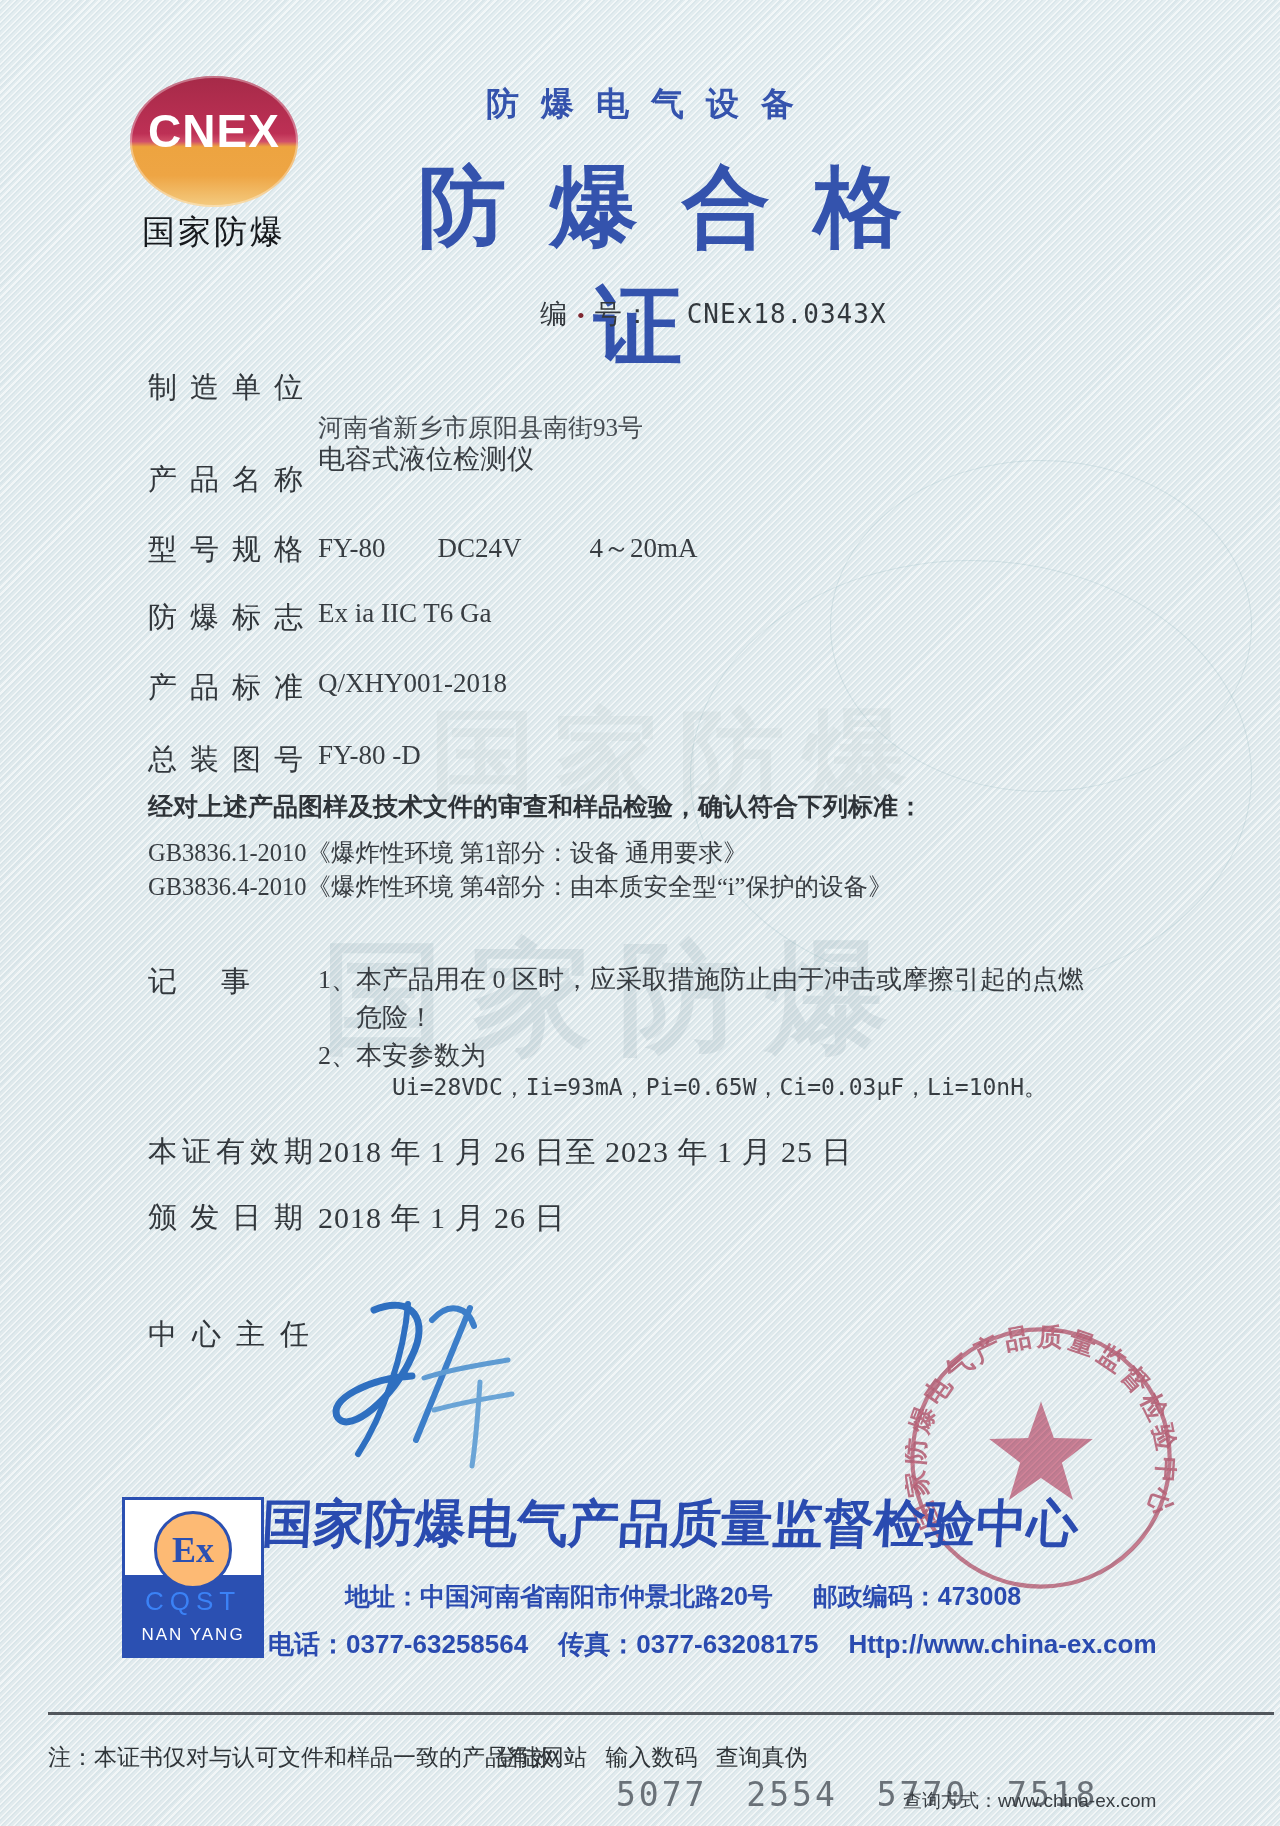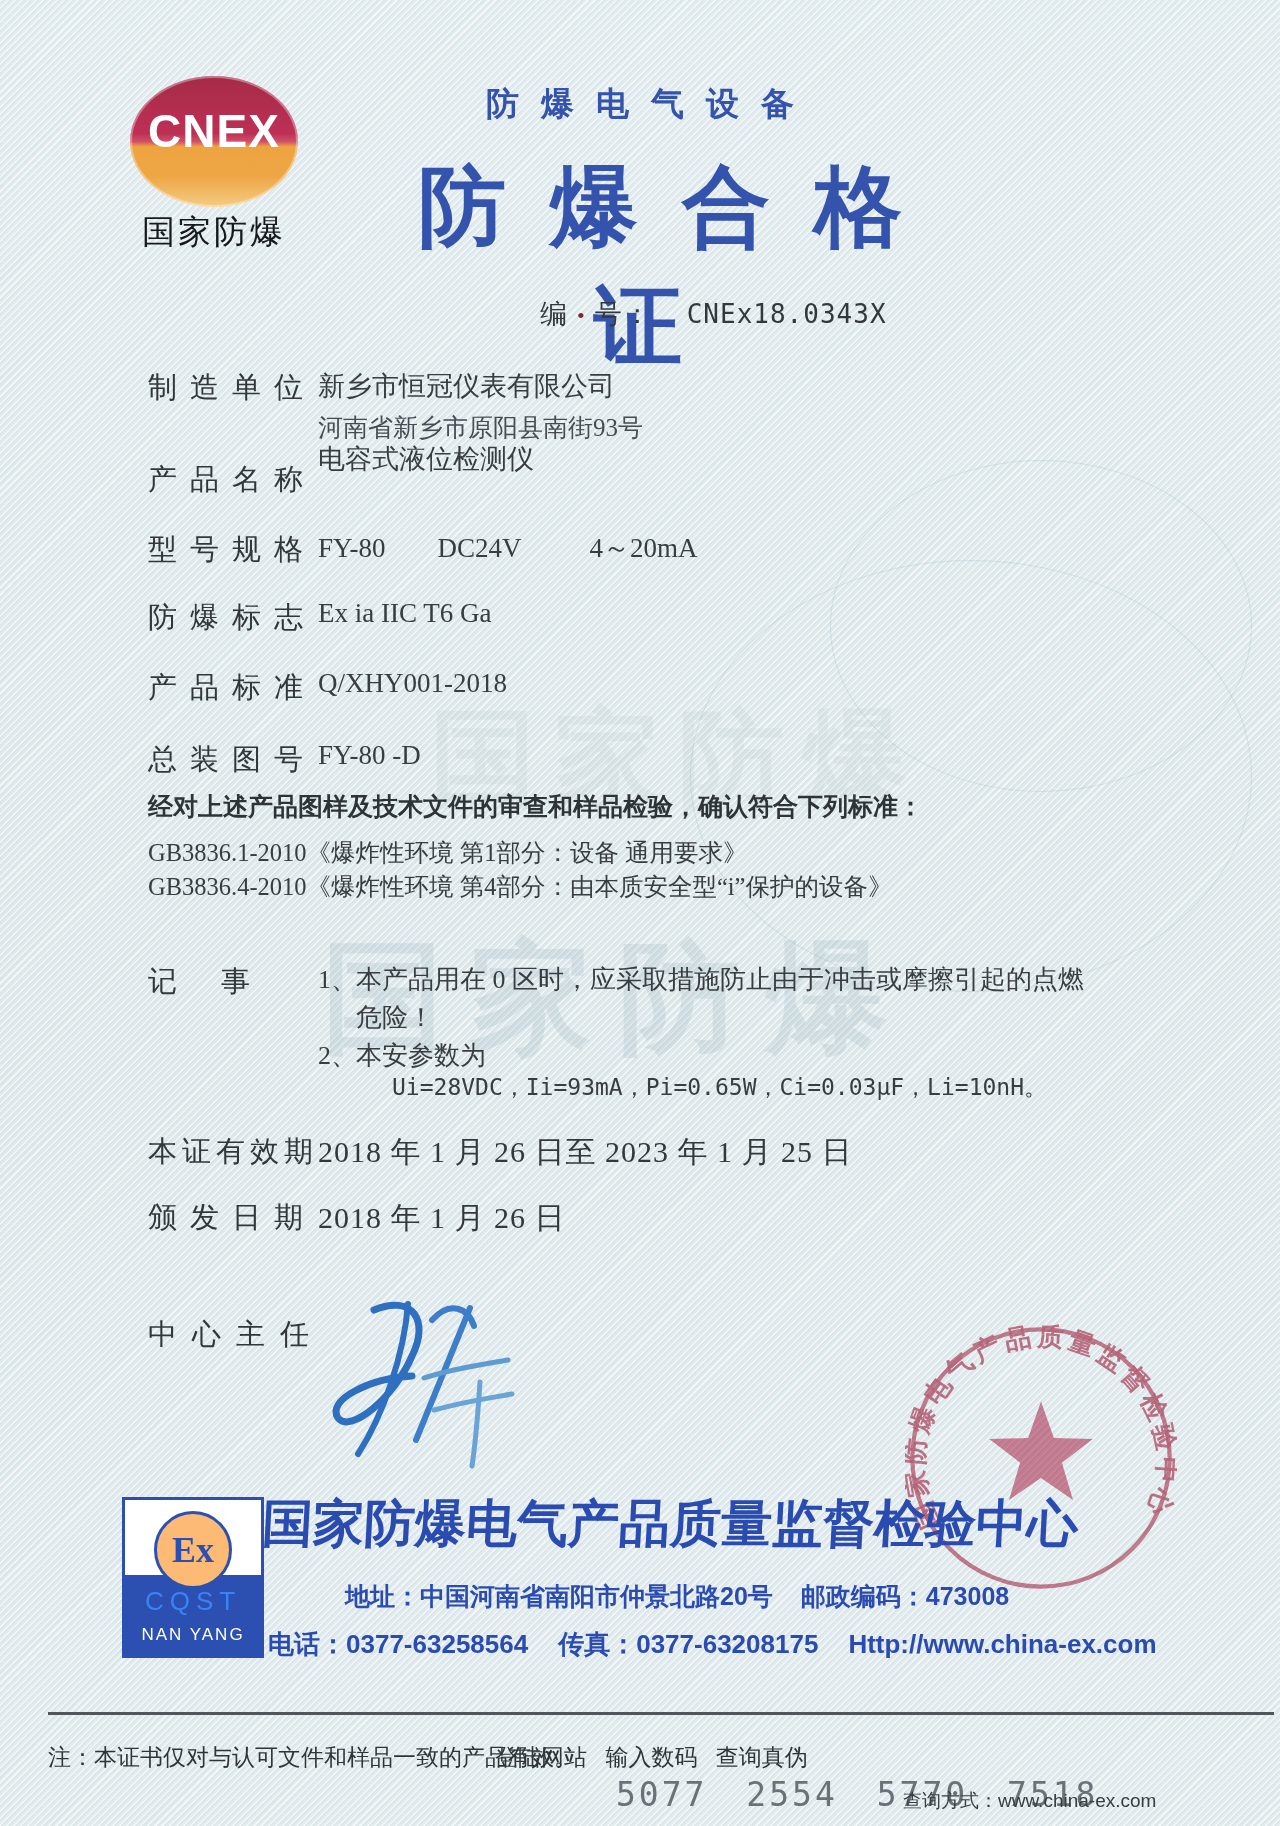--- a/index.html
+++ b/index.html
@@ -74,21 +74,21 @@
   .exlogo .ex{font-family:"Liberation Serif",serif;font-weight:700;font-size:36px;color:#2b50b2;}
   .exlogo .cqst{position:absolute;left:0;bottom:38px;width:100%;text-align:center;color:#3b82f6;
     font-family:"Liberation Sans",sans-serif;font-size:26px;letter-spacing:6px;z-index:3;}
   .exlogo .ny{position:absolute;left:0;bottom:10px;width:100%;text-align:center;color:#fff;
     font-family:"Liberation Sans",sans-serif;font-size:17px;letter-spacing:2px;z-index:3;}
   .org-name{left:262px;top:1490px;width:810px;font-family:"Liberation Serif",serif;
     font-weight:700;font-size:51px;color:#2a4bb0;white-space:nowrap;transform:skewX(-3deg);}
   .org-line{font-family:"Liberation Sans",sans-serif;font-weight:700;color:#2a4bb0;white-space:nowrap;}
   .addr-line{left:345px;top:1580px;font-size:25px;}
   .tel-line{left:268px;top:1627px;font-size:26px;}
-  .sp40{margin-left:28px;} .sp30{margin-left:30px;}
+  .sp40{margin-left:40px;} .sp30{margin-left:30px;}
   
   .rule{left:48px;top:1712px;width:1226px;height:3px;background:#51565c;}
   .foot-note{left:48px;top:1742px;font-family:"Liberation Sans",sans-serif;font-size:23px;color:#2f3438;white-space:nowrap;}
   .foot-verify{left:495px;top:1742px;font-family:"Liberation Sans",sans-serif;font-size:23px;color:#2f3438;
     word-spacing:12px;white-space:nowrap;}
   .foot-code{left:616px;top:1775px;font-family:"DejaVu Sans Mono",monospace;font-size:33px;
     color:#6a7178;letter-spacing:3px;word-spacing:16px;white-space:nowrap;}
   .foot-query{left:903px;top:1788px;font-family:"Liberation Sans",sans-serif;font-size:19px;color:#383d42;white-space:nowrap;}
 </style>
 </head>
@@ -106,21 +106,20 @@
   </div>
   <div class="abs cnex-caption">国家防爆</div>
 
   <div class="abs doc-type">防爆电气设备</div>
   <div class="abs doc-title">防爆合格证</div>
   <div class="abs cert-no">
     <span>编</span><span class="dot">•</span><span>号：</span><span class="num">CNEx18.0343X</span>
   </div>
 
   <div class="abs flabel" style="top:368px;">制造单位</div>
-  <div class="abs fvalue" style="top:368px;">新乡市恒冠仪表有限公司</div>
   <div class="abs fvalue2" style="top:411px;">河南省新乡市原阳县南街93号</div>
 
   <div class="abs flabel" style="top:460px;">产品名称</div>
   <div class="abs fvalue" style="top:432px;margin-top:9px;">电容式液位检测仪</div>
 
   <div class="abs flabel" style="top:530px;">型号规格</div>
   <div class="abs fvalue" style="top:530px;">
     <span>FY-80</span><span class="gap1">DC24V</span><span class="gap2">4～20mA</span>
   </div>
 

